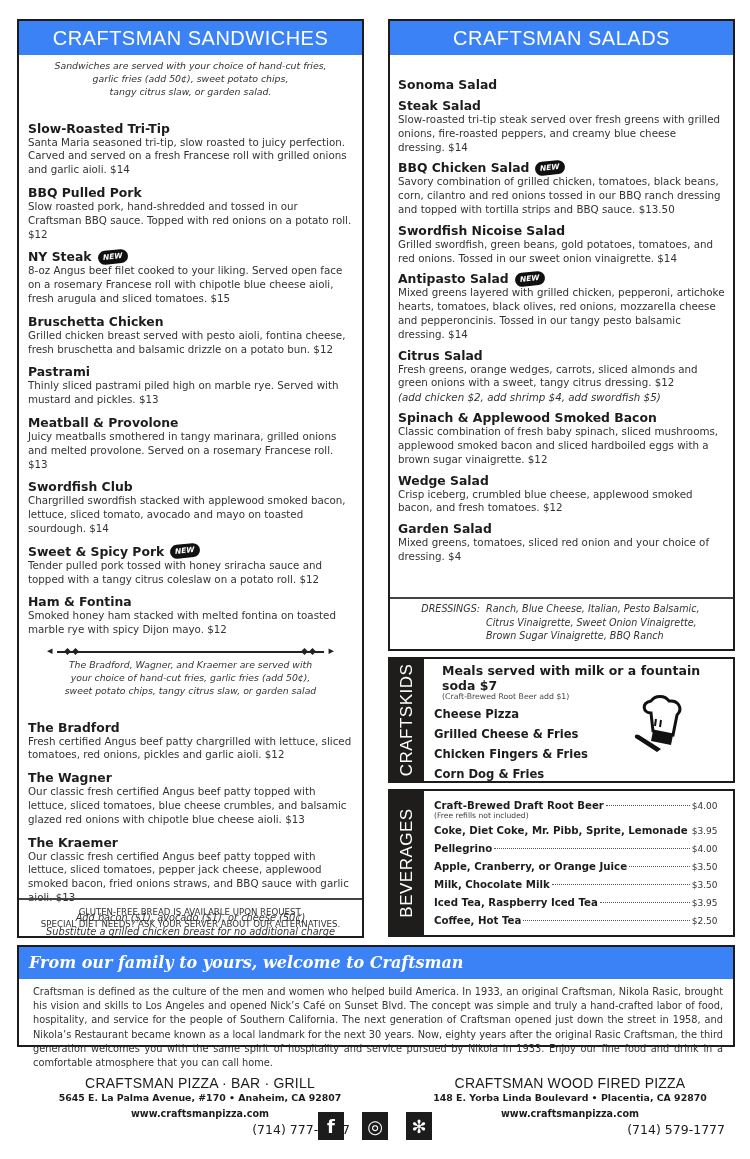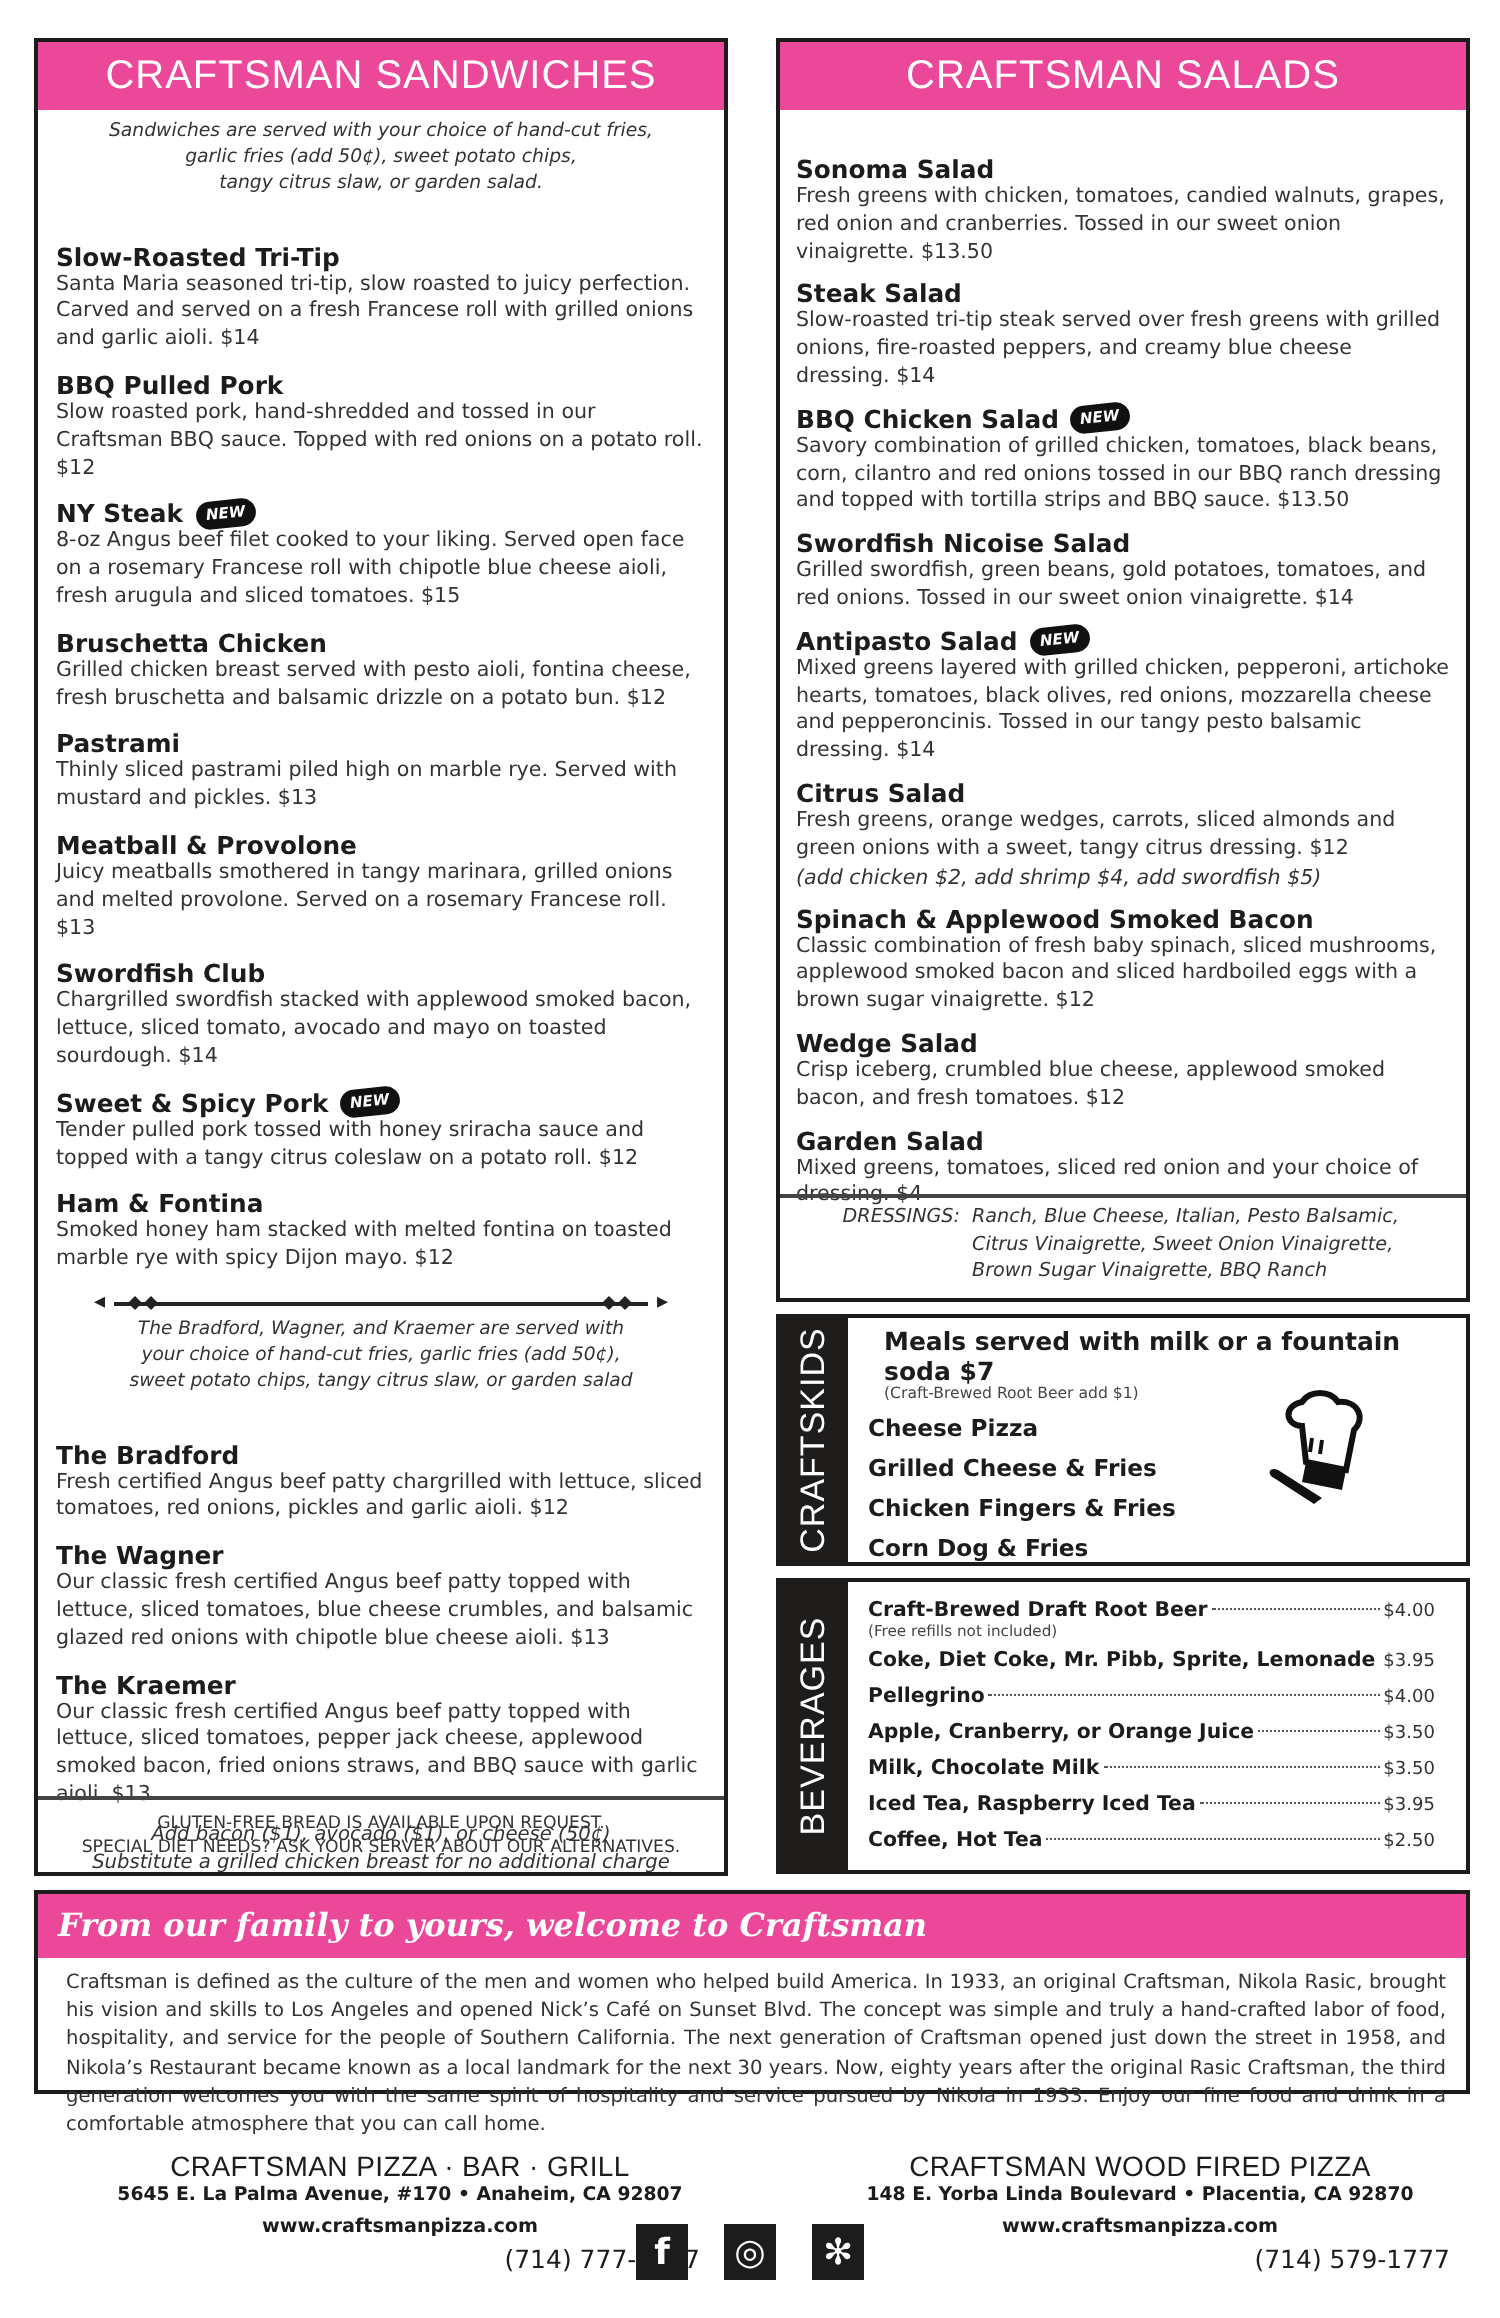--- a/index.html
+++ b/index.html
@@ -1,20 +1,20 @@
 <!DOCTYPE html>
 <html><head>
 <meta charset="utf-8">
 <style>
   * { box-sizing: border-box; margin: 0; padding: 0; }
   html, body { width: 750px; height: 1159px; background: #ffffff; overflow: hidden; }
   body { position: relative; font-family: "DejaVu Sans", sans-serif; color: #222; }
 
   .panel { position: absolute; border: 2px solid #1e1b1b; background: #fff; }
-  .panel-head { background: #ec4899; color: #fff; text-align: center; font-family: "Liberation Sans", sans-serif; letter-spacing: 0.5px; font-weight: normal; }
+  .panel-head { background: #3b82f6; color: #fff; text-align: center; font-family: "Liberation Sans", sans-serif; letter-spacing: 0.5px; font-weight: normal; }
 
   
   #sandwiches { left: 17px; top: 19px; width: 347px; height: 919px; }
   #sandwiches .panel-head { height: 34px; line-height: 34px; font-size: 20px; }
   .intro { font-style: italic; font-size: 9.4px; line-height: 13.2px; text-align: center; color: #333; margin-top: 4px; }
   .items { padding: 0 9px; margin-top: 22px; }
   .item { margin-top: 8px; }
   .item-name { font-weight: bold; font-size: 12.4px; color: #1c1c1c; line-height: 15px; display: flex; align-items: center; }
   .item-desc { font-size: 10.3px; line-height: 13.8px; color: #333; }
   .new-badge { display: inline-block; margin-left: 7px; background: #111; color: #fff; font-size: 7.5px; font-weight: bold; font-style: italic; padding: 1px 4px; border-radius: 7px; line-height: 10px; transform: rotate(-6deg); box-shadow: 0 0 0 1px #111; }
@@ -174,21 +174,20 @@
     <div>GLUTEN-FREE BREAD IS AVAILABLE UPON REQUEST.</div>
     <div>SPECIAL DIET NEEDS? ASK YOUR SERVER ABOUT OUR ALTERNATIVES.</div>
   </div>
 </div>
 
 <div class="panel" id="salads">
   <div class="panel-head">CRAFTSMAN SALADS</div>
   <div class="items">
     <div class="item">
       <div class="item-name">Sonoma Salad</div>
-      <div class="item-desc">Fresh greens with chicken, tomatoes, candied walnuts, grapes, red onion and cranberries. Tossed in our sweet onion vinaigrette. $13.50</div>
     </div>
     <div class="item">
       <div class="item-name">Steak Salad</div>
       <div class="item-desc">Slow-roasted tri-tip steak served over fresh greens with grilled onions, fire-roasted peppers, and creamy blue cheese dressing.  $14</div>
     </div>
     <div class="item">
       <div class="item-name">
           <span>BBQ Chicken Salad</span>
           <span class="new-badge">NEW</span>
         </div>

